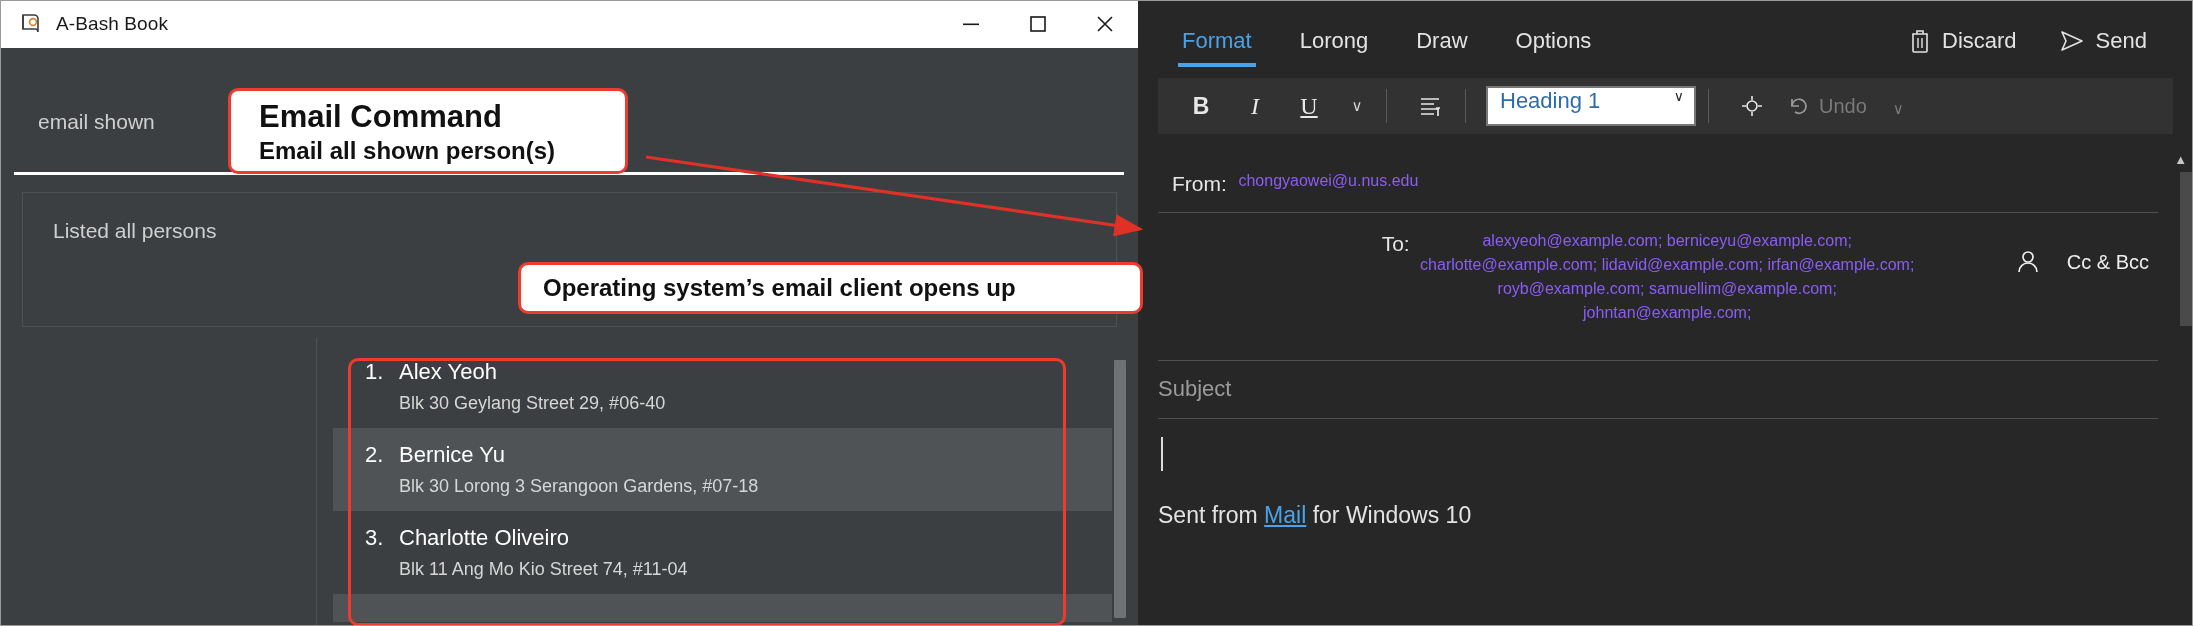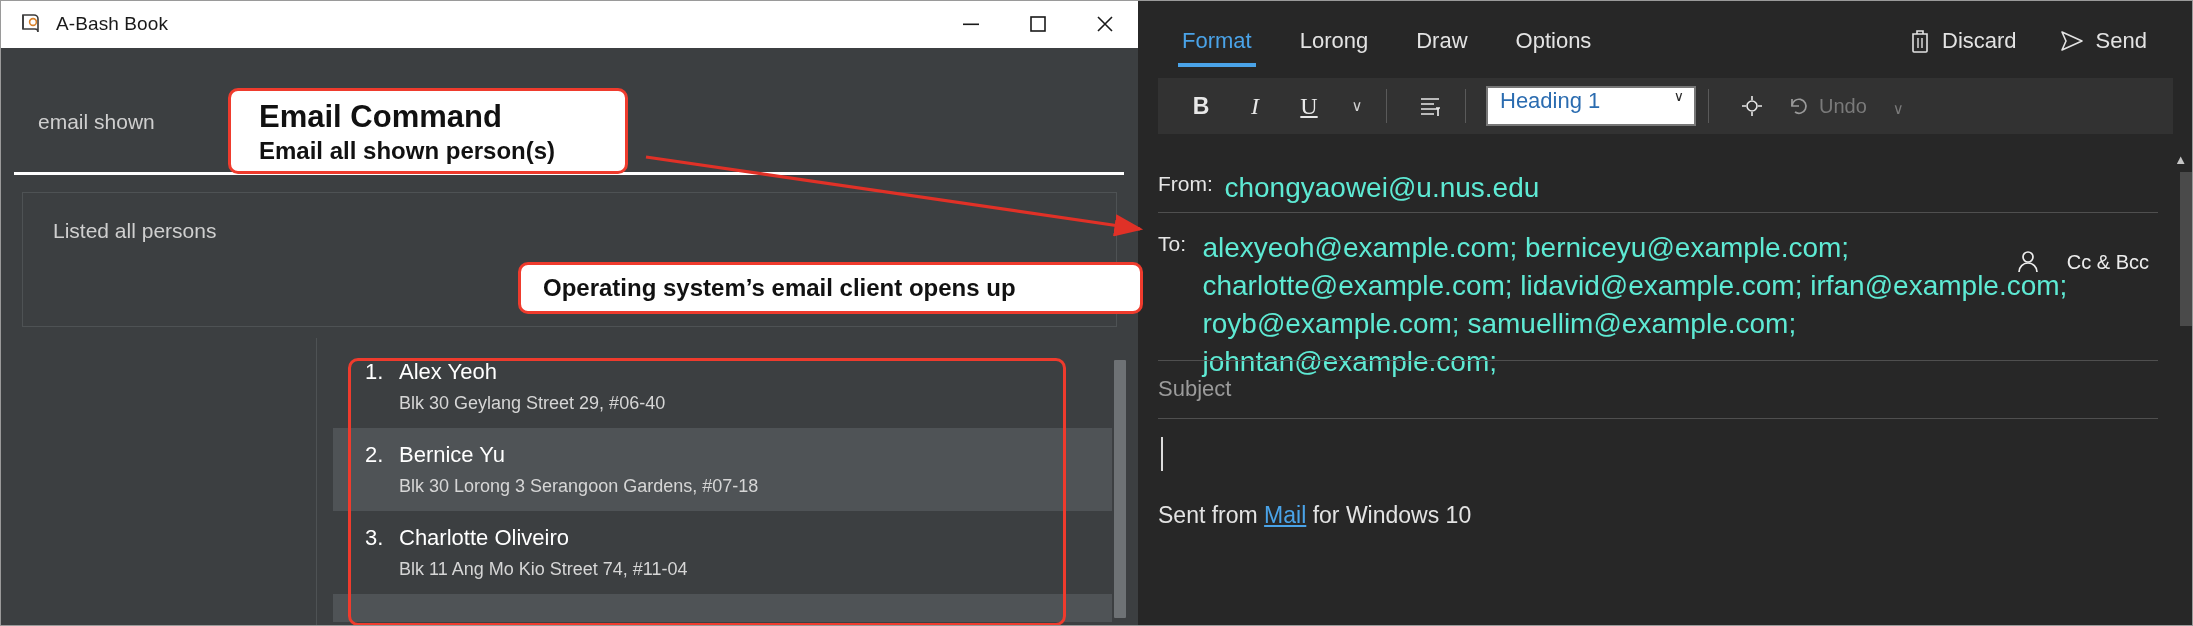--- a/index.html
+++ b/index.html
@@ -237,24 +237,24 @@
   .tb-undo svg { margin-right: 8px; }
 
   
   .field-row {
     position: absolute; left: 20px;
     width: 960px;
     font-family: "Liberation Sans", sans-serif;
   }
   .field-label {
     color: #e6e6e6; font-size: 21px;
-    display: inline-block; vertical-align: top;
+    display: inline-block; vertical-align: top; margin-left: 14px;
   }
   .field-value {
-    color: #5eead4; font-size: 28px;
+    color: #8b5cf6; font-size: 16px;
     display: inline-block; vertical-align: top;
   }
   .field-line {
     position: absolute; left: 20px;
     height: 1px; background: #4f4f4f;
   }
   .to-lines div { margin-bottom: 6px; white-space: nowrap; }
   .ccbcc {
     position: absolute; right: 44px; top: 248px;
     display: flex; align-items: center;
@@ -465,21 +465,21 @@
         <span style="margin-left:26px;font-size:15px;">∨</span>
       </div>
     </div>
 
     <div class="field-row" style="top:172px;">
       <span class="field-label" style="width:62px;">From:</span>
       <span class="field-value">chongyaowei@u.nus.edu</span>
     </div>
     <div class="field-line" style="top:212px; width:1000px;"></div>
 
-    <div class="field-row" style="top:232px;">
+    <div class="field-row" style="top:232px;text-align:center;">
       <span class="field-label" style="width:40px;">To:</span>
       <span class="field-value to-lines">
         <div>alexyeoh@example.com; berniceyu@example.com;</div>
         <div>charlotte@example.com; lidavid@example.com; irfan@example.com;</div>
         <div>royb@example.com; samuellim@example.com;</div>
         <div>johntan@example.com;</div>
       </span>
     </div>
 
     <div class="ccbcc">

